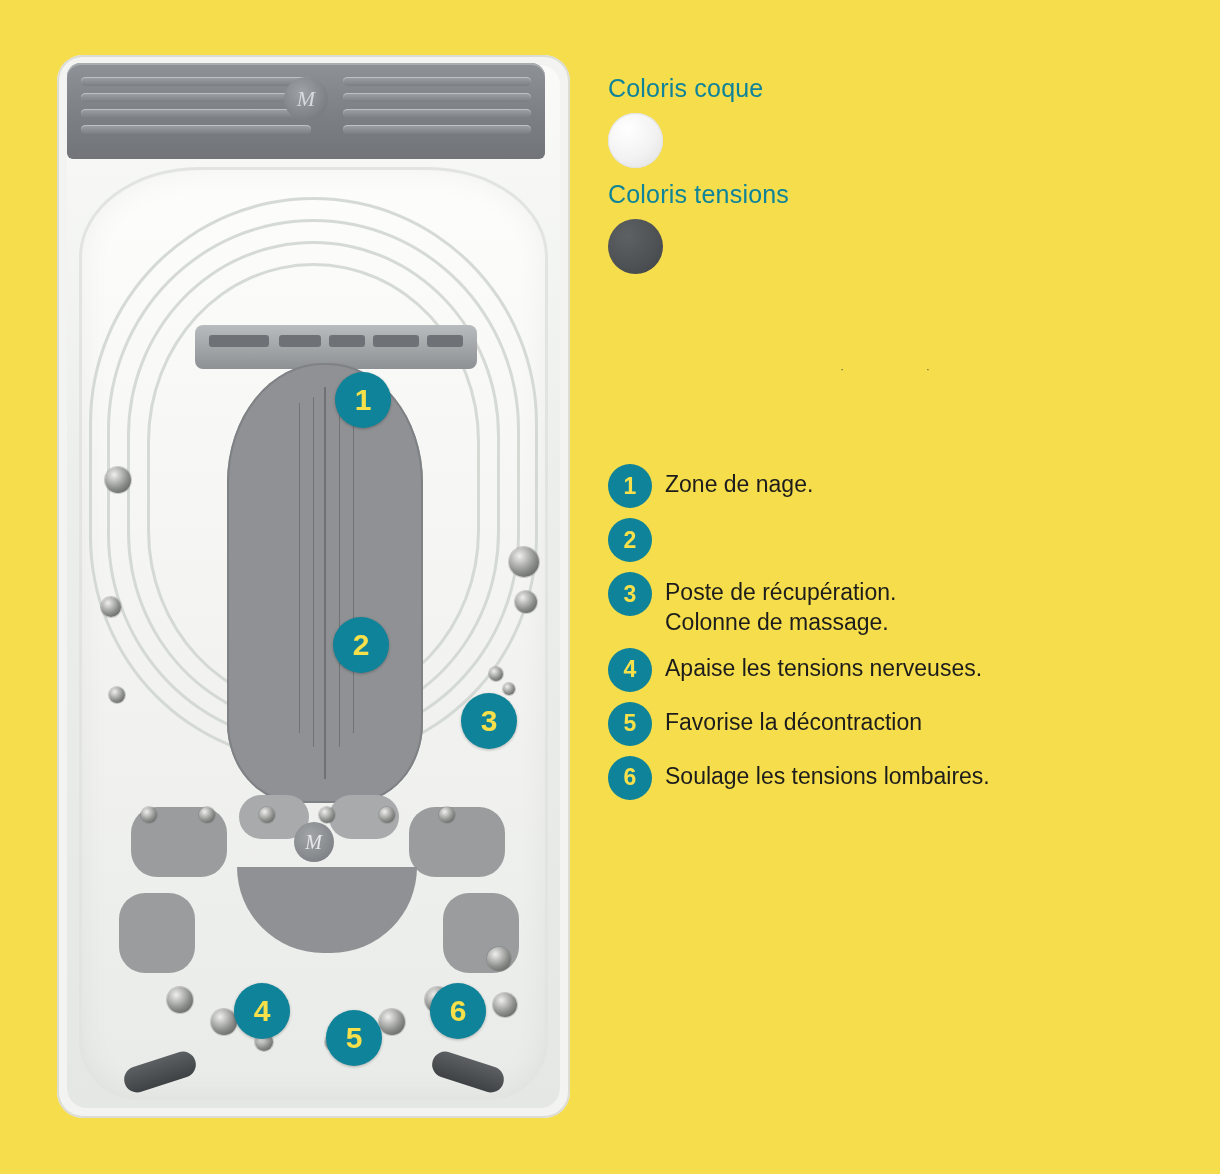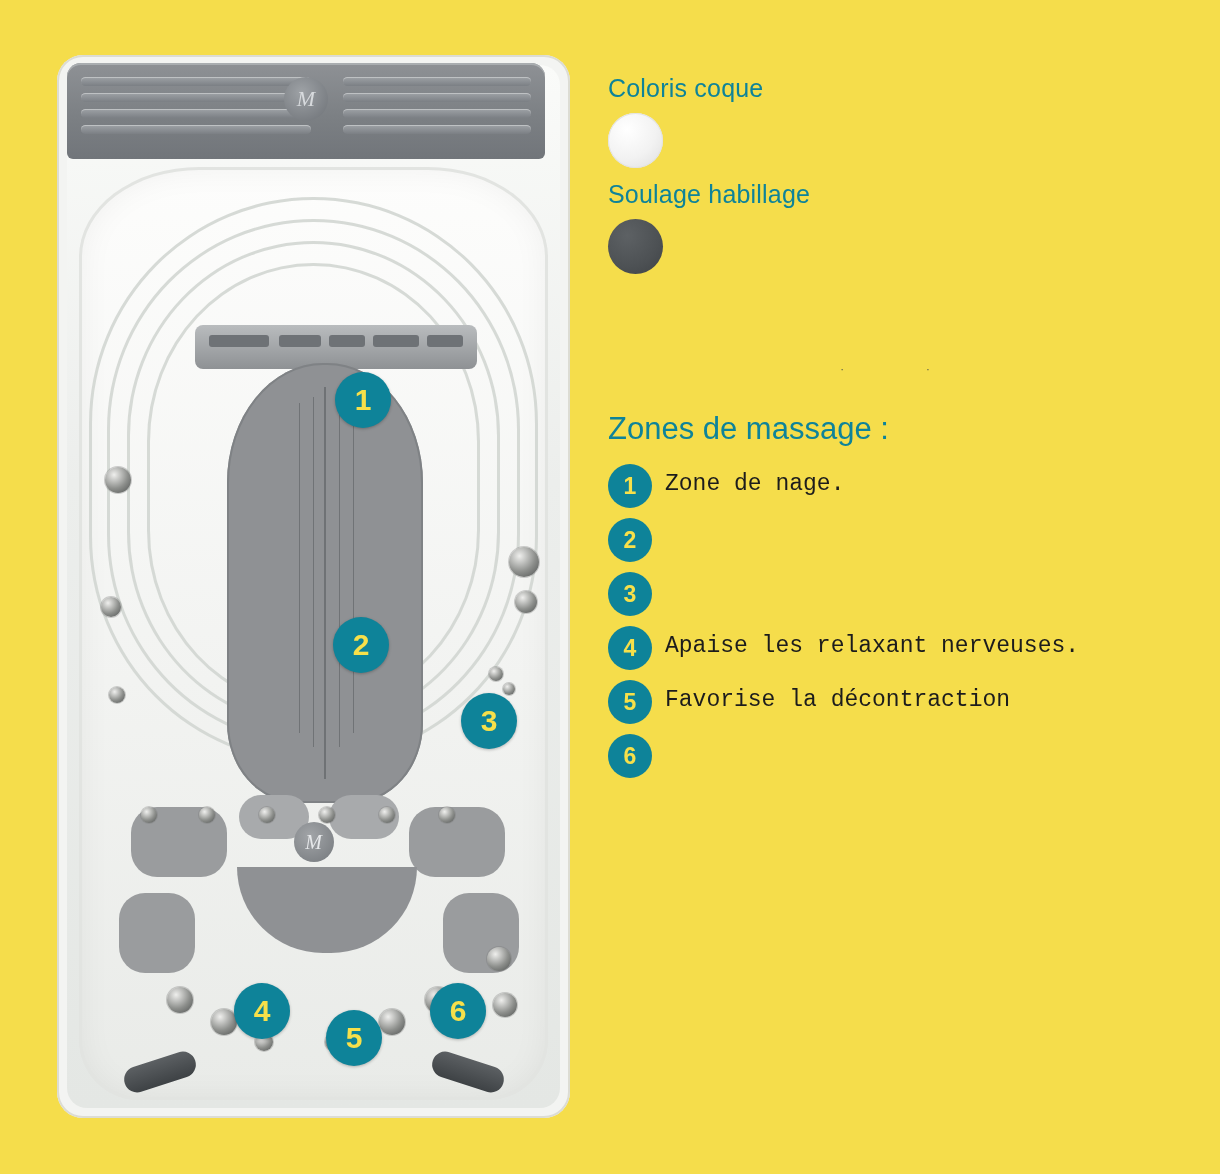--- a/index.html
+++ b/index.html
@@ -239,21 +239,20 @@
     display: flex;
     align-items: center;
     justify-content: center;
     margin-right: 13px;
   }
   .zone-text {
     color: #1c1c1c;
     font-size: 23px;
     line-height: 1.32;
     padding-top: 5px;
-    font-family: Liberation Mono, monospace;
   }
   .zone-text .l2 { display: block; }
 </style>
 </head>
 <body>
 
 <div id="spa-illustration">
   <div class="shell-rim"></div>
 
   <div class="top-panel">
@@ -334,62 +333,66 @@
 </div>
 
 <div id="right-column">
 
   <div style="position:absolute; top:58px; left:0;">
     <div class="swatch-title">Coloris coque</div>
     <div class="swatch shell"></div>
   </div>
 
   <div style="position:absolute; top:164px; left:0;">
-    <div class="swatch-title">Soulage habillage</div>
+    <div class="swatch-title">Coloris tensions</div>
     <div class="swatch cabinet"></div>
   </div>
 
   <div class="dots-row">
     <span>·</span>
     <span>·</span>
   </div>
 
-  <div id="zones-title">Zones de massage :</div>
 
   <div id="zones-list">
 
     <div class="zone-row">
       <div class="zone-num">1</div>
       <div class="zone-text">
         <span class="l2">Zone de nage.</span>
       </div>
     </div>
 
     <div class="zone-row">
       <div class="zone-num">2</div>
     </div>
 
     <div class="zone-row">
       <div class="zone-num">3</div>
+      <div class="zone-text">
+        <span class="l2">Poste de récupération.</span>
+        <span class="l2">Colonne de massage.</span>
+      </div>
     </div>
 
     <div class="zone-row">
       <div class="zone-num">4</div>
       <div class="zone-text">
-        <span class="l2">Apaise les relaxant nerveuses.</span>
+        <span class="l2">Apaise les tensions nerveuses.</span>
       </div>
     </div>
 
     <div class="zone-row">
       <div class="zone-num">5</div>
       <div class="zone-text">
         <span class="l2">Favorise la décontraction</span>
       </div>
     </div>
 
     <div class="zone-row">
       <div class="zone-num">6</div>
       <div class="zone-text">
+        <span class="l2">Soulage les tensions lombaires.</span>
       </div>
     </div>
 
   </div>
 </div>
 
 </body></html>

